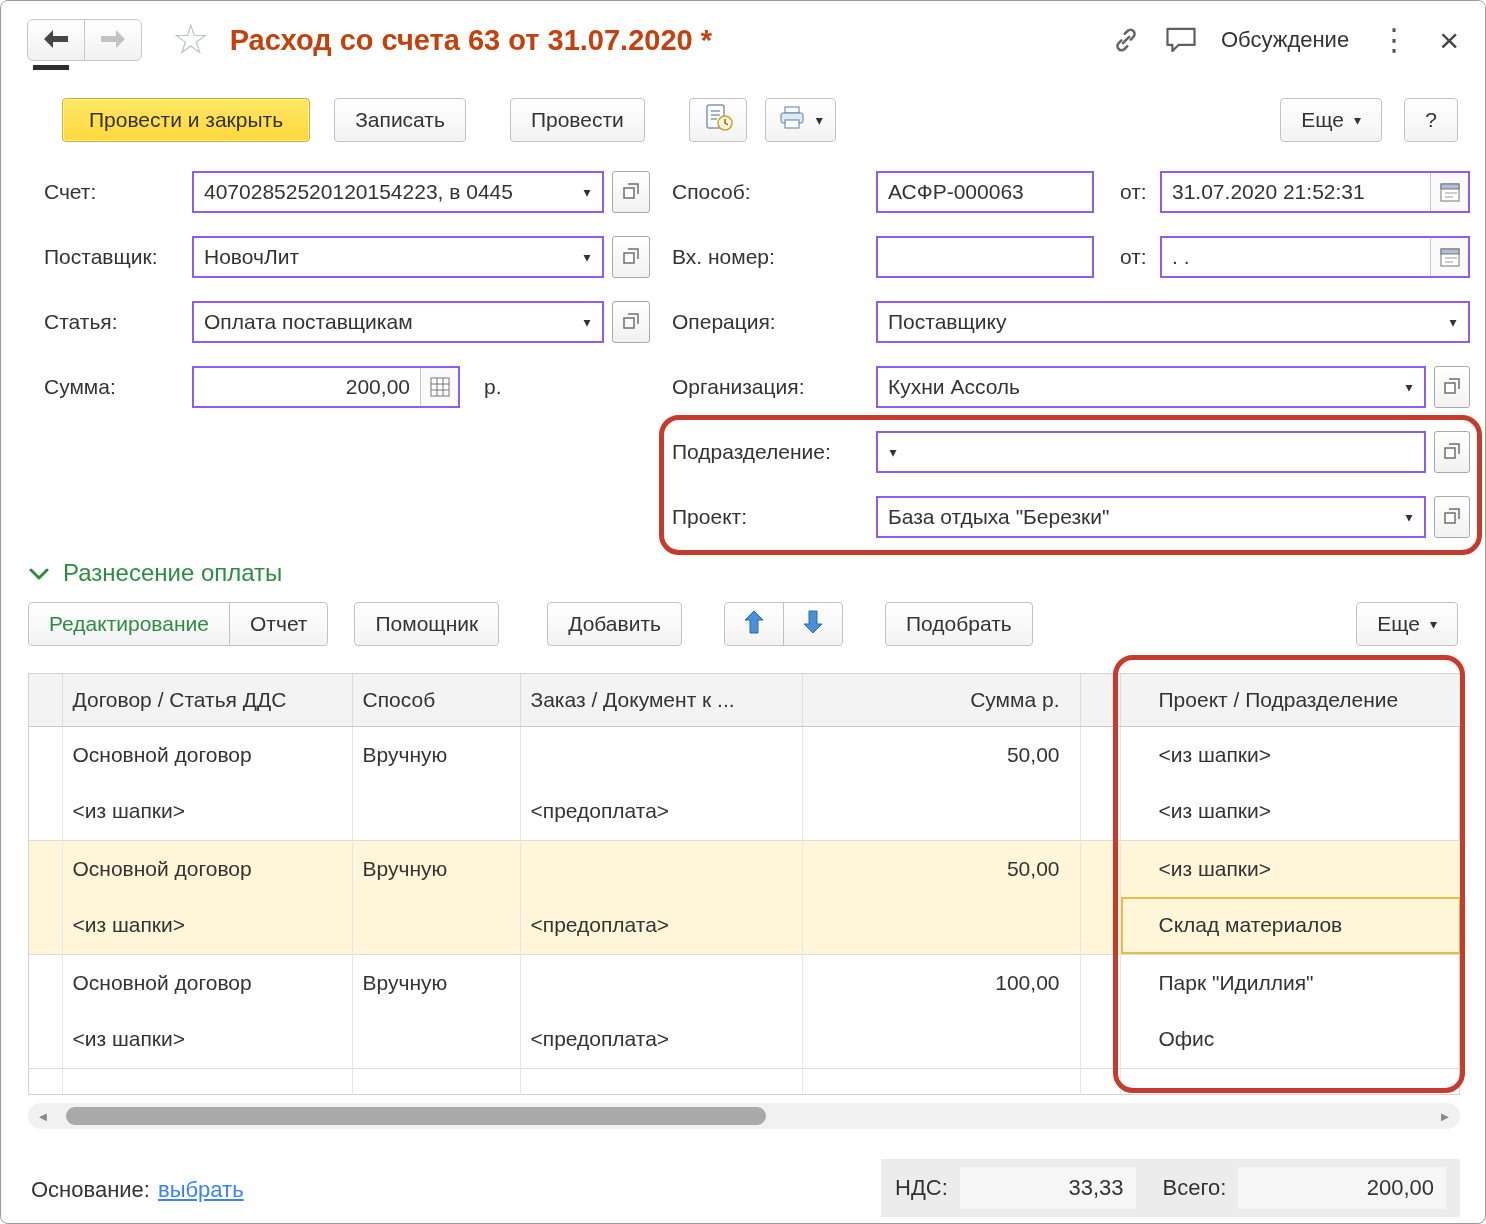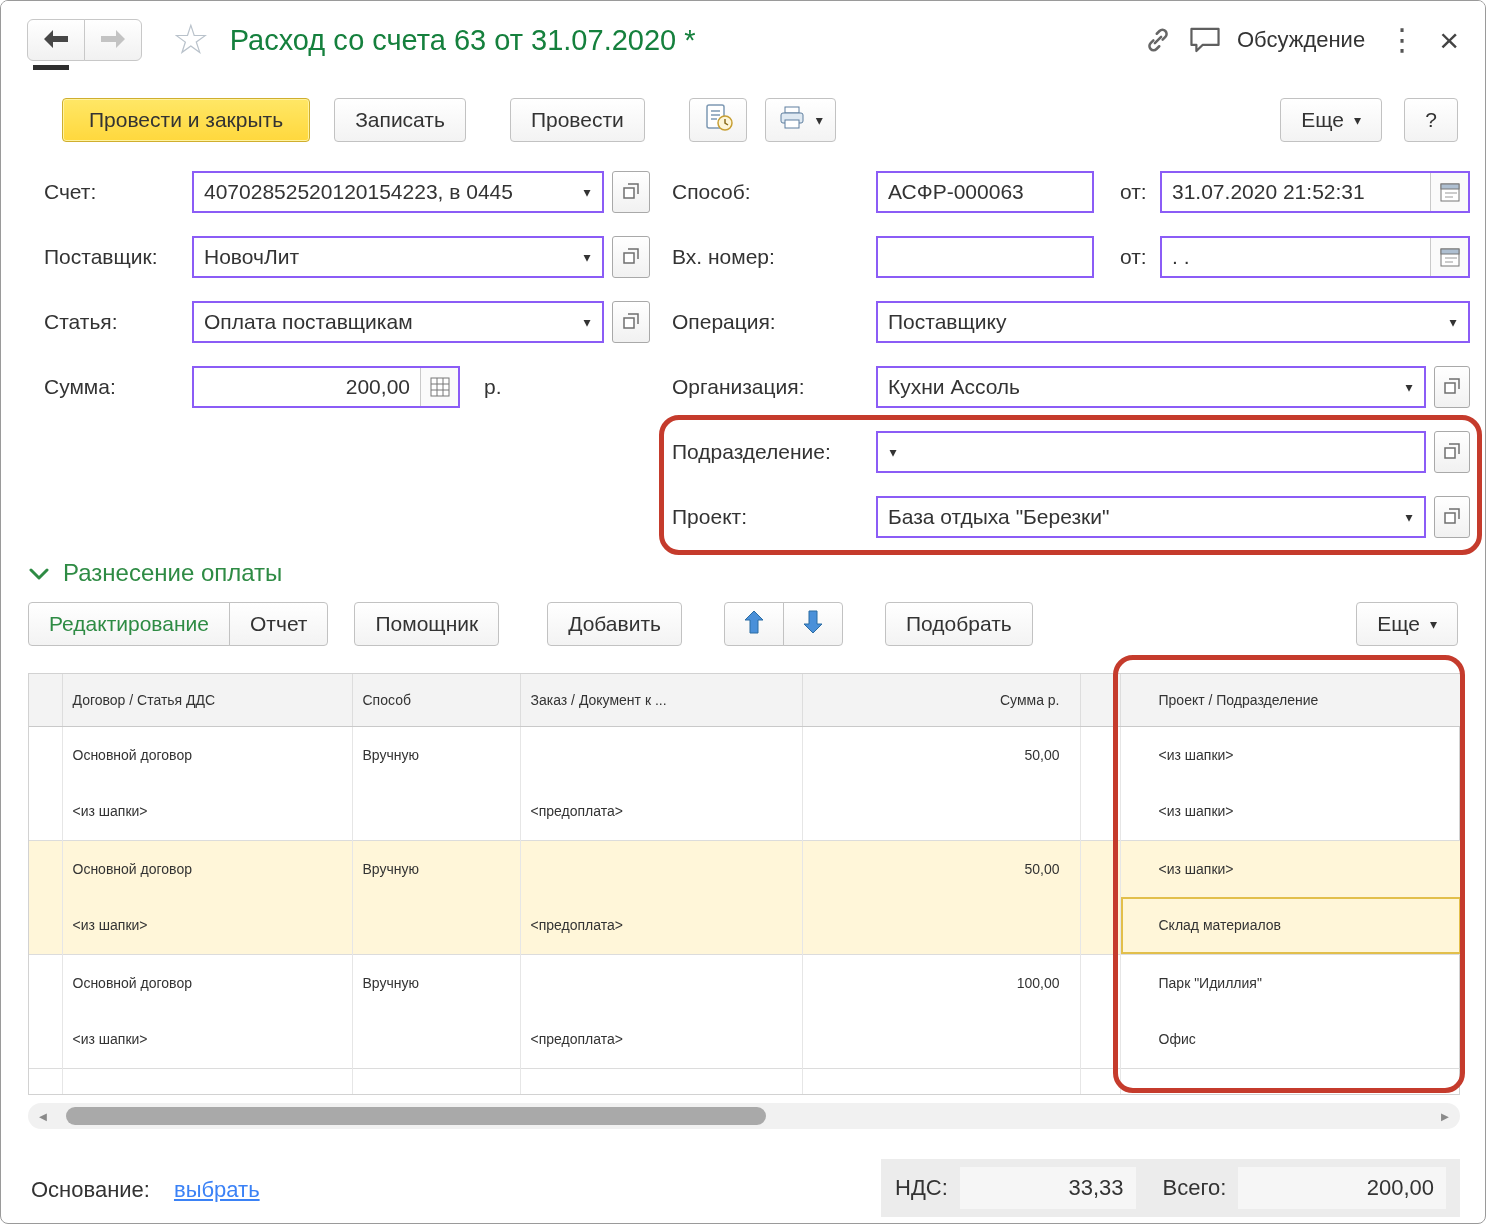--- a/index.html
+++ b/index.html
@@ -12,22 +12,22 @@
   
   .titlebar { position:absolute; top:0; left:0; right:0; height:78px;
               display:flex; align-items:center; padding:0 26px; background:#fff; }
   .navgroup { display:flex; }
   .navbtn { width:58px; height:42px; background:linear-gradient(#ffffff,#f1f1f1);
             border:1px solid #c8c8c8; display:flex; align-items:center; justify-content:center; cursor:pointer; }
   .navbtn.back { border-radius:6px 0 0 6px; }
   .navbtn.fwd  { border-radius:0 6px 6px 0; margin-left:-1px; }
   .nav-underline { position:absolute; top:64px; left:32px; width:36px; height:5px; background:#2f2f2f; }
   .star { font-size:42px; color:#b9c2cb; margin:0 20px 0 30px; line-height:1; cursor:pointer; }
-  .title { font-size:29px; font-weight:400; color:#15803d; white-space:nowrap; }
-  .titlebar-right { margin-left:auto; display:flex; align-items:center; gap:16px; }
+  .title { font-size:29px; font-weight:700; color:#c2410c; white-space:nowrap; }
+  .titlebar-right { margin-left:auto; display:flex; align-items:center; gap:24px; }
   .tb-icon { display:flex; align-items:center; cursor:pointer; }
   .discussion-label { font-size:22px; color:#333; cursor:pointer; }
   .kebab { font-size:30px; color:#555; cursor:pointer; line-height:1; padding:0 6px; }
   .closex { font-size:34px; color:#444; cursor:pointer; line-height:1; }
 
   
   .toolbar { position:absolute; top:96px; left:27px; right:27px; height:46px;
              display:flex; align-items:center;padding-left:34px; }
   .btn { height:44px; padding:0 20px; font-size:21px; color:#333;
          background:linear-gradient(#ffffff,#f3f3f3); border:1px solid #c2c2c2; border-radius:4px;
@@ -62,21 +62,21 @@
   .ttoolbar { position:absolute; top:600px; left:27px; right:27px; height:46px;
               display:flex; align-items:center; }
   .btn.green { color:#2e8b44; }
   .btngroup { display:flex; }
   .btngroup .btn:first-child { border-radius:4px 0 0 4px; }
   .btngroup .btn + .btn { margin-left:-1px; border-radius:0 4px 4px 0; }
   .arrowbtn { width:60px; padding:0; }
 
   
   .tablewrap { position:absolute; top:672px; left:27px; width:1432px; border:1px solid #d2d2d2; }
-  table.grid { width:100%; border-collapse:collapse; table-layout:fixed; font-size:14px; }
+  table.grid { width:100%; border-collapse:collapse; table-layout:fixed; font-size:21px; }
   .grid th { height:52px; background:#f3f3f3; font-weight:400; text-align:left;
              padding:0 0 0 10px; border-right:1px solid #dddddd; border-bottom:1px solid #c9c9c9;
              overflow:hidden; white-space:nowrap; cursor:pointer; }
   .grid td { height:57px; padding:0 0 0 10px; border-right:1px solid #e6e6e6;
              overflow:hidden; white-space:nowrap; vertical-align:middle; cursor:default; }
   .grid th:last-child, .grid td:last-child { border-right:none; }
   .grid .num { text-align:right; padding-right:20px; }
   .grid .proj { padding-left:38px; }
   .grid tbody tr.l1 td { border-top:1px solid #dcdcdc; }
   .grid tbody tr:first-child td { border-top:none; }
@@ -86,21 +86,21 @@
 
   
   .hscroll { position:absolute; top:1102px; left:27px; width:1432px; height:26px;
              background:#f1f1f1; border-radius:13px; display:flex; align-items:center; }
   .hs-arrow { width:30px; text-align:center; font-size:13px; color:#8a8a8a; cursor:pointer; }
   .hs-track { flex:1; position:relative; height:100%; }
   .hs-thumb { position:absolute; left:8px; top:4px; width:700px; height:18px;
               background:#a9a9a9; border-radius:9px; cursor:grab; }
 
   
-  .basis { position:absolute; top:1176px; left:30px; font-size:22px; display:flex; gap:24px; align-items:center; }
+  .basis { position:absolute; top:1176px; left:30px; font-size:22px; display:flex; gap:8px; align-items:center; }
   .basis a { color:#3b82f6; text-decoration:underline; cursor:pointer; }
   .totals { position:absolute; top:1158px; left:880px; width:579px; height:58px; background:#ececec;
             display:flex; align-items:center; padding:0 14px; font-size:22px; gap:12px; }
   .vcell { background:#f6f6f6; height:42px; display:flex; align-items:center;
            justify-content:flex-end; padding:0 12px; }
   .vat-cell { width:176px; }
   .total-cell { width:208px; }
 </style>
 </head>
 <body>

